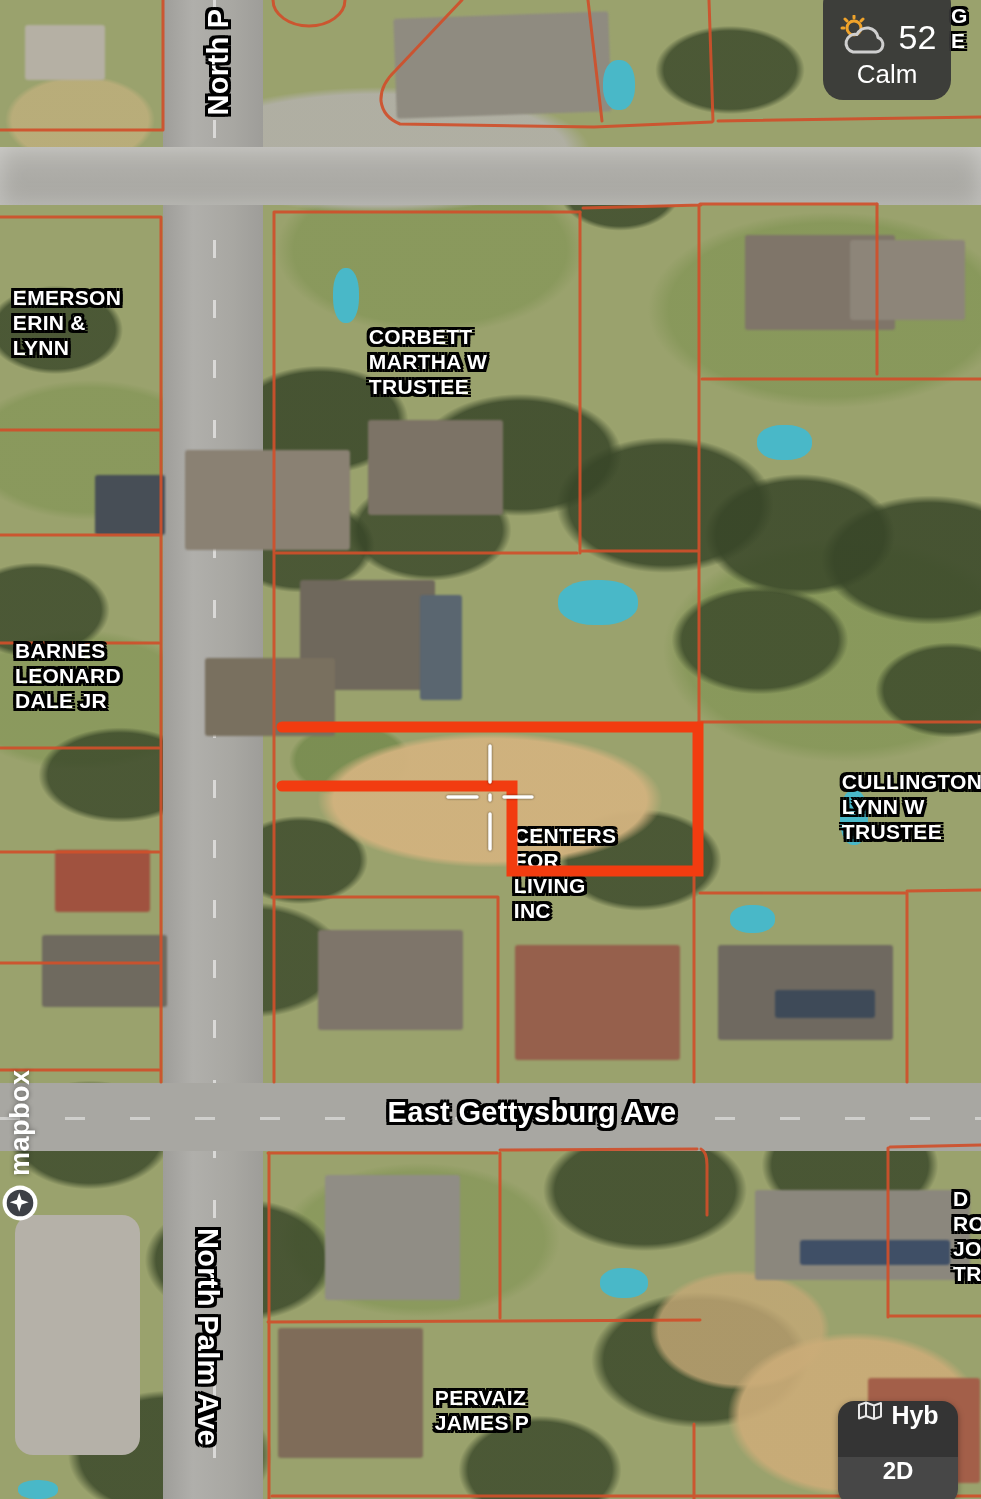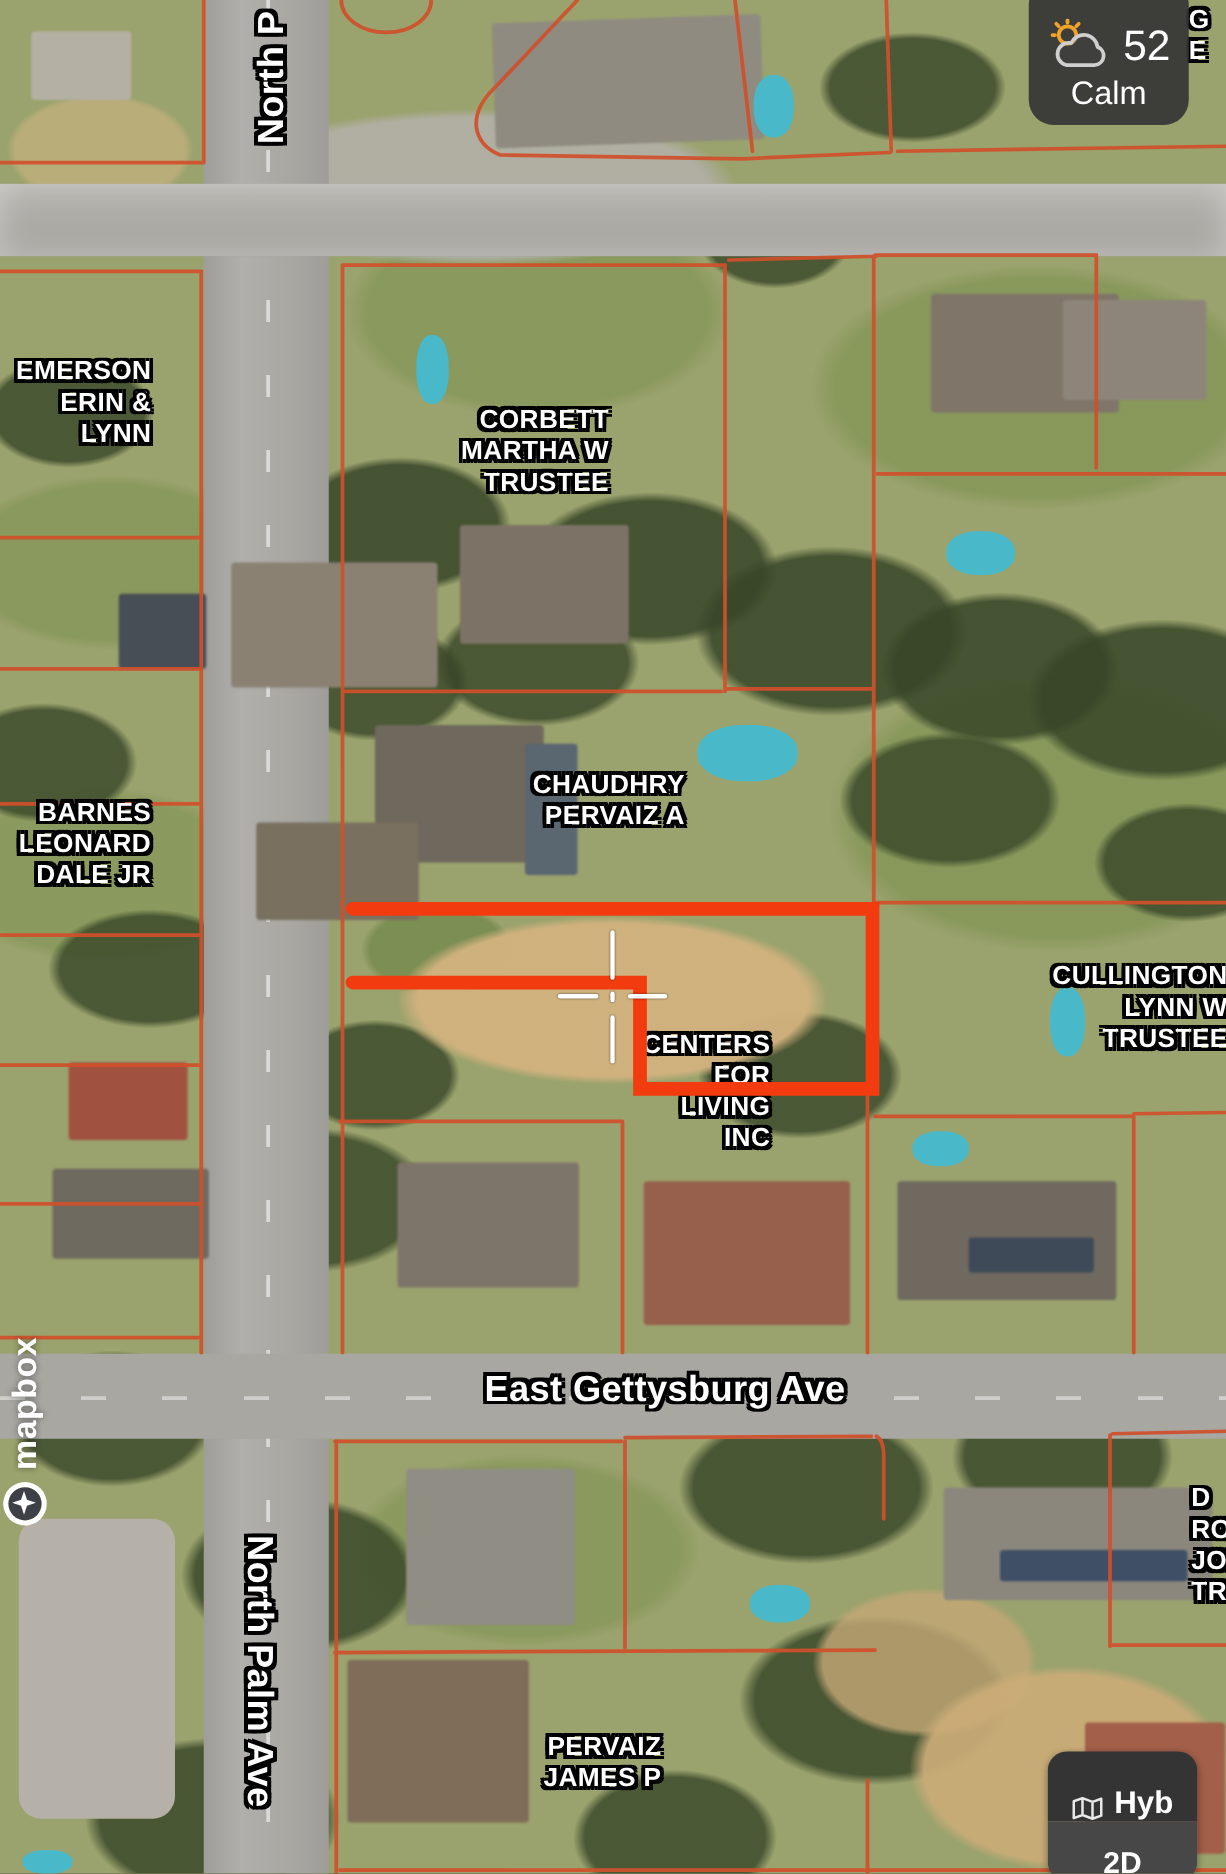--- a/index.html
+++ b/index.html
@@ -56,34 +56,34 @@
   .house{position:absolute;border-radius:3px;filter:blur(1px);}
   .pool{position:absolute;background:#49b8c8;border-radius:45%;filter:blur(.6px);}
   
   svg.layer{position:absolute;left:0;top:0;}
   .lines-layer{z-index:3;}
   .hl-layer{z-index:5;}
   .labels{position:absolute;inset:0;z-index:4;}
   .o{color:#fff;
      text-shadow:-3px -3px 0 #000,0 -3px 0 #000,3px -3px 0 #000,-3px 0 0 #000,3px 0 0 #000,-3px 3px 0 #000,0 3px 0 #000,3px 3px 0 #000;}
   .plabel{position:absolute;font-weight:700;font-size:21px;line-height:25px;letter-spacing:.3px;
-          text-align:right;white-space:nowrap;transform:translate(-50%,-50%);}
+          text-align:left;white-space:nowrap;transform:translate(-50%,-50%);}
   .plabel span{display:block;}
   .edge{transform:none;text-align:left;}
   .street-label{position:absolute;font-weight:700;font-size:29px;letter-spacing:.3px;white-space:nowrap;}
   
   .weather{position:absolute;top:-16px;right:30px;width:128px;height:106px;z-index:6;
            background:rgba(54,54,54,.93);border-radius:20px;display:flex;flex-direction:column;
            align-items:center;justify-content:flex-end;padding-bottom:10px;}
   .weather .row{display:flex;align-items:flex-end;gap:5px;margin-bottom:2px;}
   .weather .temp{color:#fff;font-size:34px;font-weight:400;}
   .weather .wind{color:#fff;font-size:26px;font-weight:400;}
   .style-ctl{position:absolute;right:23px;bottom:-6px;width:120px;z-index:6;border-radius:16px;overflow:hidden;
              box-shadow:0 2px 6px rgba(0,0,0,.35);}
-  .style-ctl .sec{display:flex;align-items:flex-end;justify-content:center;gap:8px;color:#fff;font-weight:700;}
+  .style-ctl .sec{display:flex;align-items:flex-start;justify-content:center;gap:8px;color:#fff;font-weight:700;}
   .style-ctl .sec.hyb{background:#343434;height:56px;font-size:25px;}
   .style-ctl .sec.mode{background:#474747;height:48px;font-size:24px;}
   .mapbox-logo{position:absolute;left:-64px;top:1118px;width:168px;height:40px;z-index:5;
                display:flex;align-items:center;gap:8px;transform:rotate(-90deg);}
   .mapbox-logo .word{color:#fff;font-size:27px;font-weight:700;letter-spacing:.5px;
                      text-shadow:0 0 5px rgba(0,0,0,.45);}
 </style>
 </head>
 <body>
 
@@ -171,24 +171,20 @@
       <div class="plabel o" style="left: 67px; top: 322px;">
         <span>EMERSON</span>
         <span>ERIN &amp;</span>
         <span>LYNN</span>
       </div>
       <div class="plabel o" style="left: 428px; top: 313px; margin-top: 48px;">
         <span>CORBETT</span>
         <span>MARTHA W</span>
         <span>TRUSTEE</span>
       </div>
-      <div class="plabel o" style="left: 487px; top: 640px;">
-        <span>CHAUDHRY</span>
-        <span>PERVAIZ A</span>
-      </div>
       <div class="plabel o" style="left: 68px; top: 675px;">
         <span>BARNES</span>
         <span>LEONARD</span>
         <span>DALE JR</span>
       </div>
       <div class="plabel o" style="left: 912px; top: 806px;">
         <span>CULLINGTON</span>
         <span>LYNN W</span>
         <span>TRUSTEE</span>
       </div>

